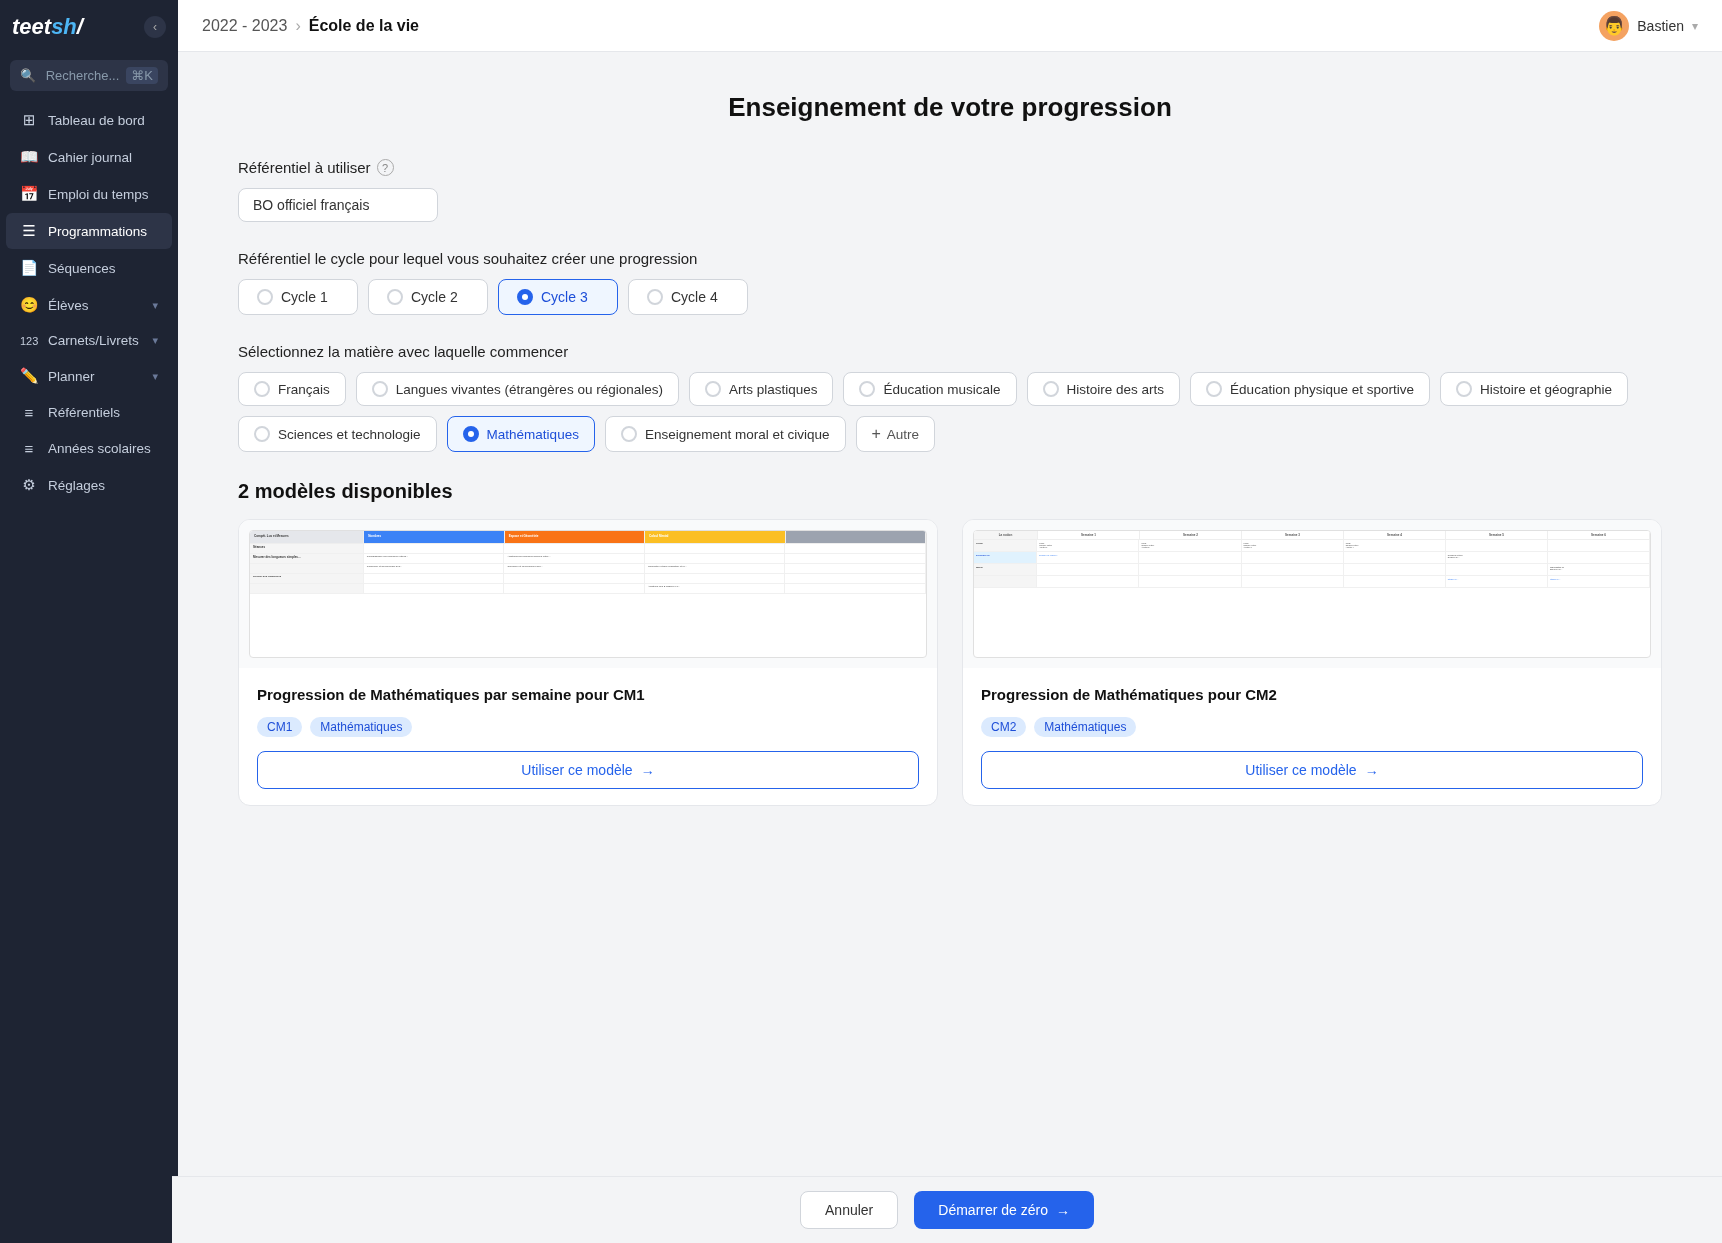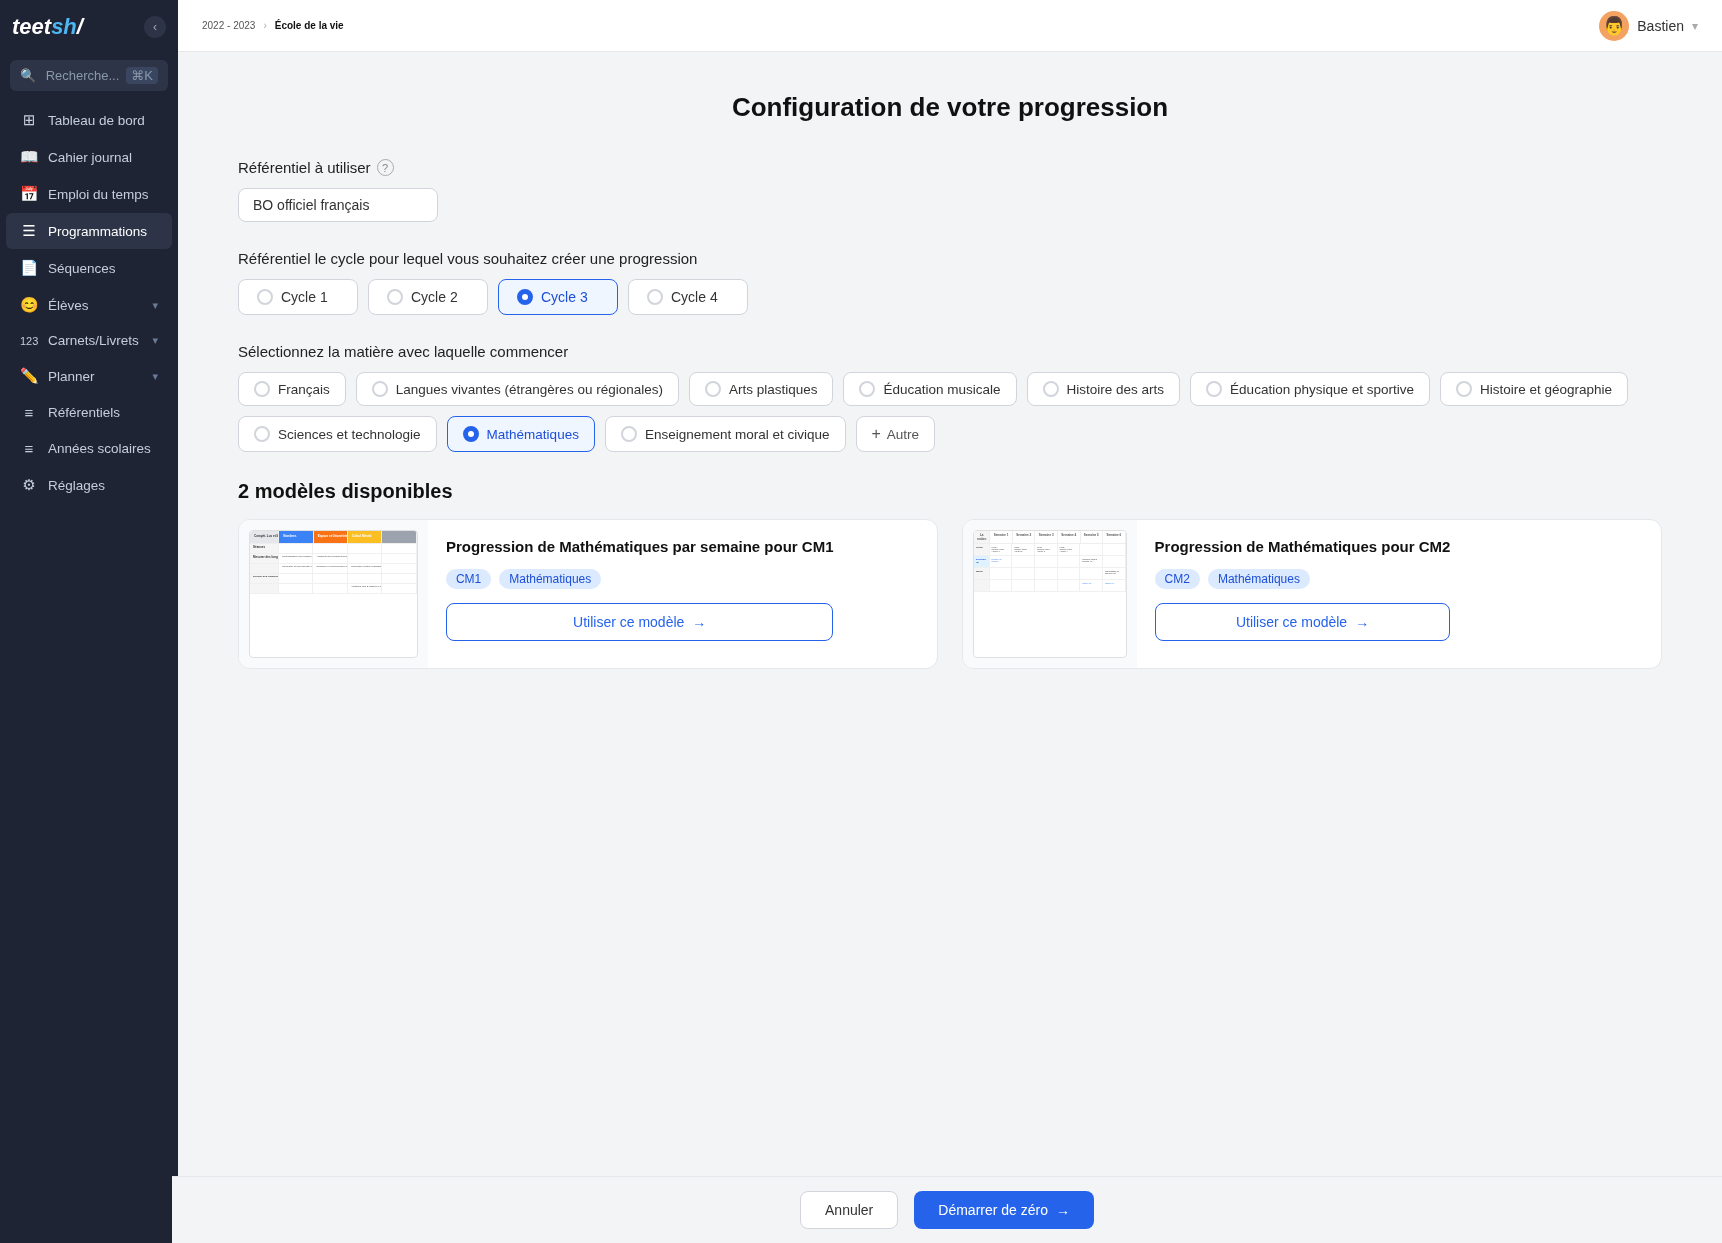--- a/index.html
+++ b/index.html
@@ -81,21 +81,21 @@
     
     .topbar {
       background: #fff;
       border-bottom: 1px solid #e5e7eb;
       padding: 0 24px;
       height: 52px;
       display: flex;
       align-items: center;
       gap: 10px;
     }
-    .breadcrumb { display: flex; align-items: flex-end; gap: 8px; font-size: 10px; color: #555; flex: 1; }
+    .breadcrumb { display: flex; align-items: flex-end; gap: 8px; font-size: 16px; color: #555; flex: 1; }
     .breadcrumb .year { color: #555; }
     .breadcrumb .sep { color: #aaa; }
     .breadcrumb .school { font-weight: 600; color: #111; }
     .user-area { display: flex; align-items: center; gap: 8px; font-size: 14px; color: #333; cursor: pointer; }
     .avatar { width: 30px; height: 30px; border-radius: 50%; background: #f4a261; display: flex; align-items: center; justify-content: center; font-size: 18px; }
 
     
     .content {
       flex: 1;
       overflow-y: auto;
@@ -196,20 +196,21 @@
 
     
     .models-label { font-size: 20px; font-weight: 600; color: #111; margin-bottom: 16px; }
     .models-grid { display: grid; grid-template-columns: 1fr 1fr; gap: 24px; }
     .model-card {
       background: #fff;
       border-radius: 12px;
       border: 1.5px solid #e5e7eb;
       overflow: hidden;
       display: flex;
+      flex-direction: column;
     }
     .model-preview {
       background: #f9fafb;
       height: 148px;
       display: flex;
       align-items: center;
       justify-content: center;
       overflow: hidden;
       padding: 10px;
     }
@@ -434,21 +435,21 @@
       <span class="school">École de la vie</span>
     </div>
     <div class="user-area">
       <div class="avatar">👨</div>
       <span>Bastien</span>
       <span style="color:#aaa; font-size:12px;">▾</span>
     </div>
   </div>
 
   <div class="content">
-    <h1 class="page-title">Configuration de votre progression</h1>
+    <h1 class="page-title">Enseignement de votre progression</h1>
 
     <div class="section">
       <div class="section-label">
         <span>Référentiel à utiliser</span>
         <span class="help-icon">?</span>
       </div>
       <div class="ref-box">BO officiel français</div>
     </div>
 
     <div class="section">

